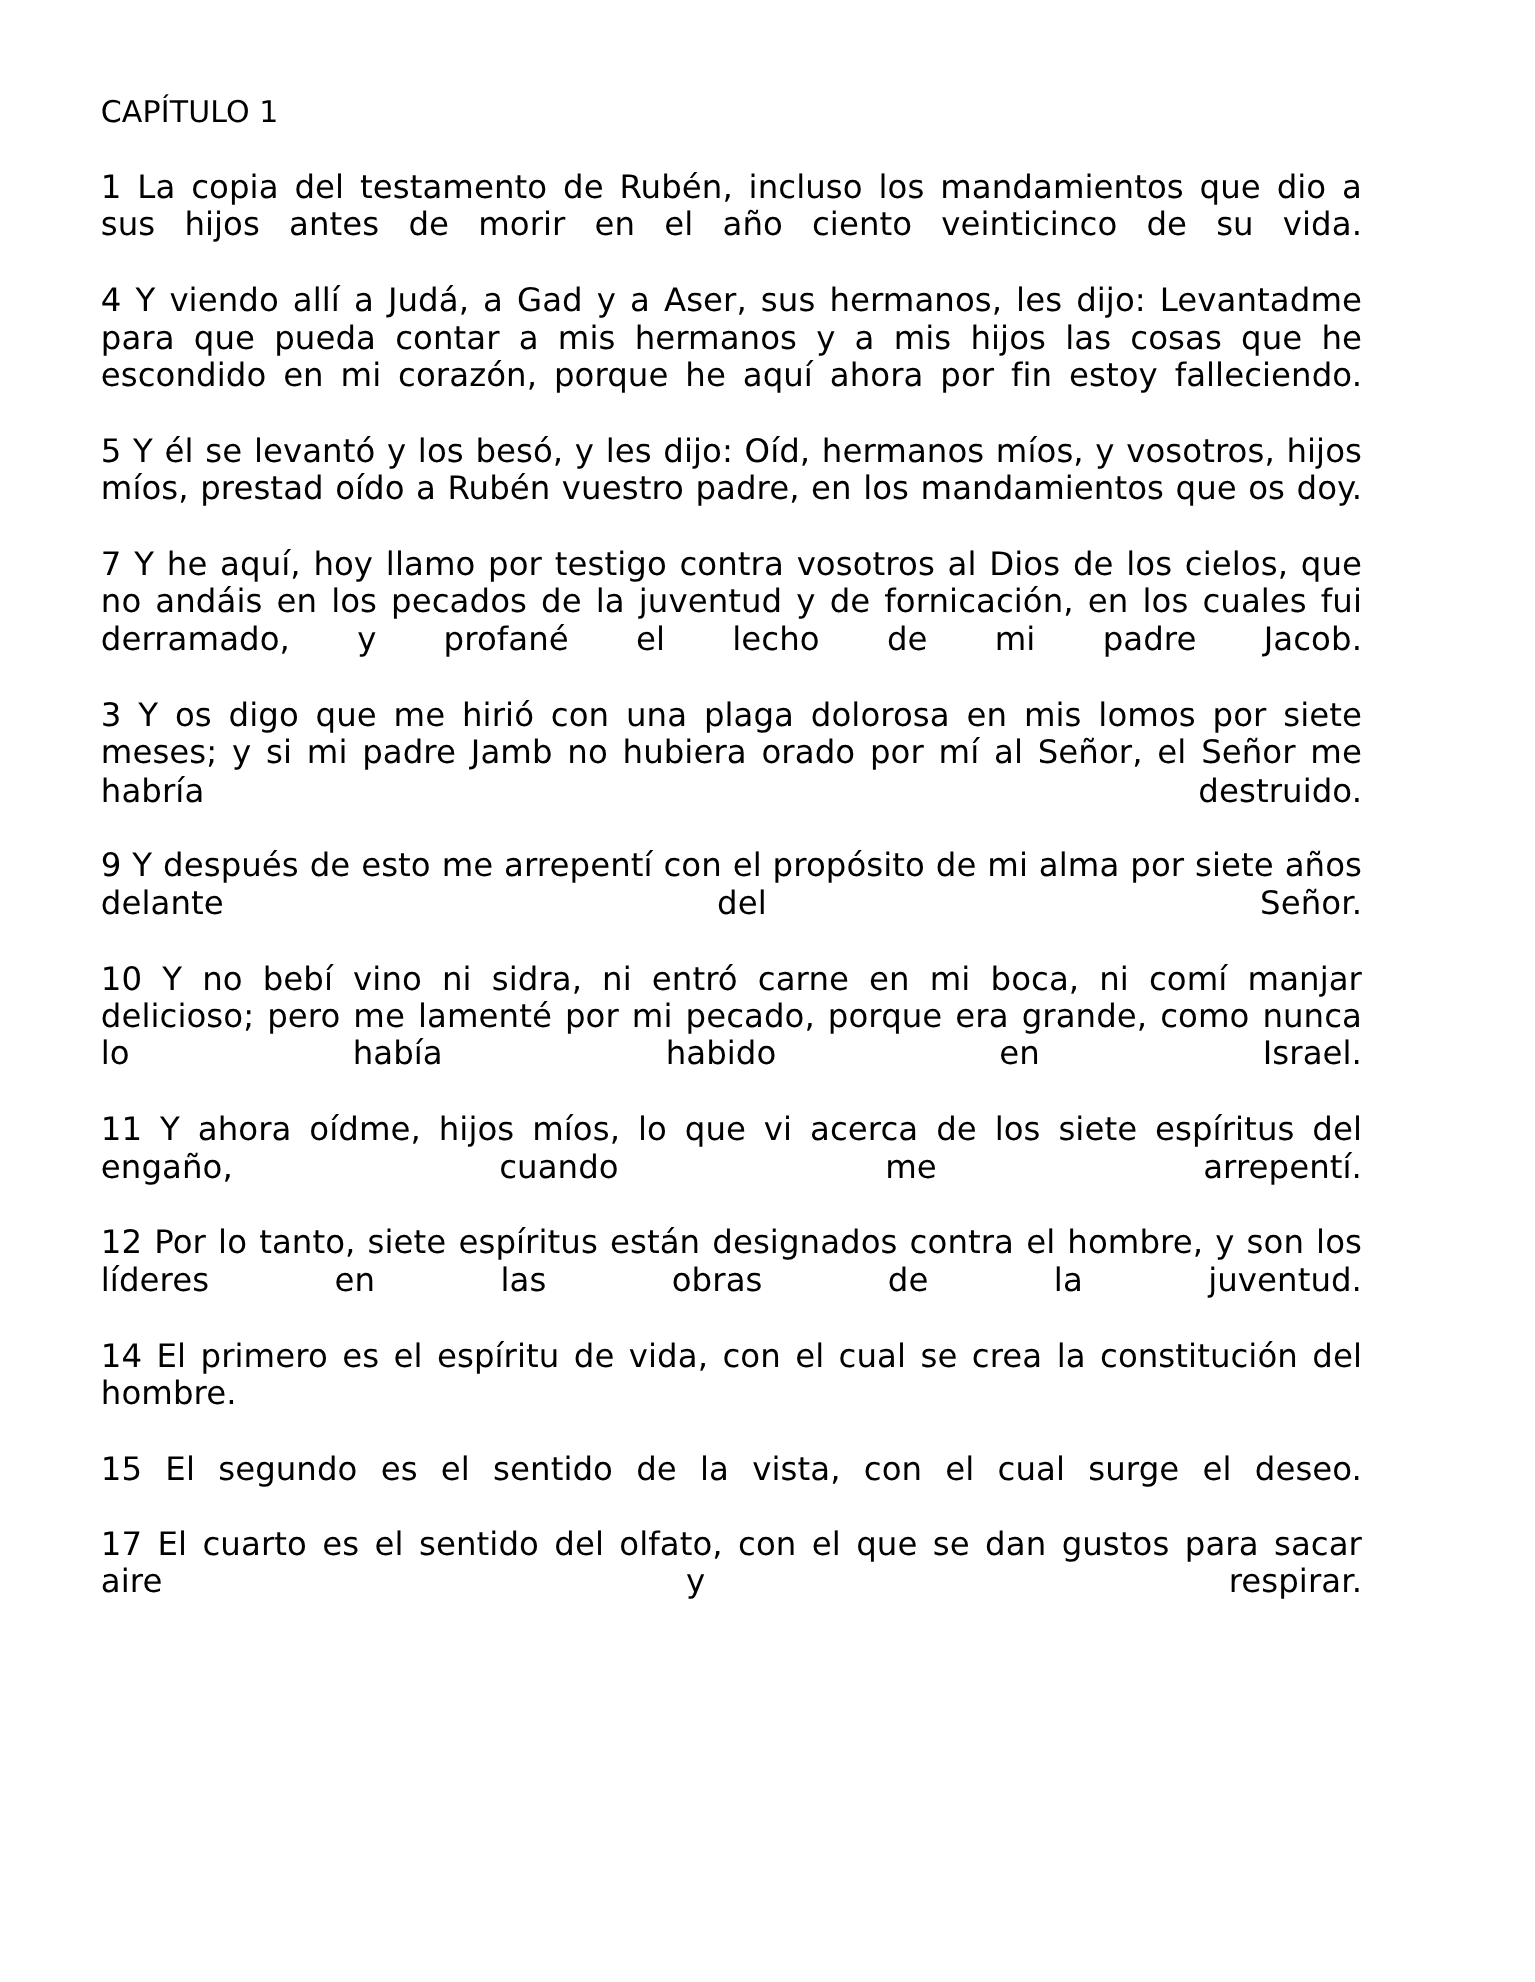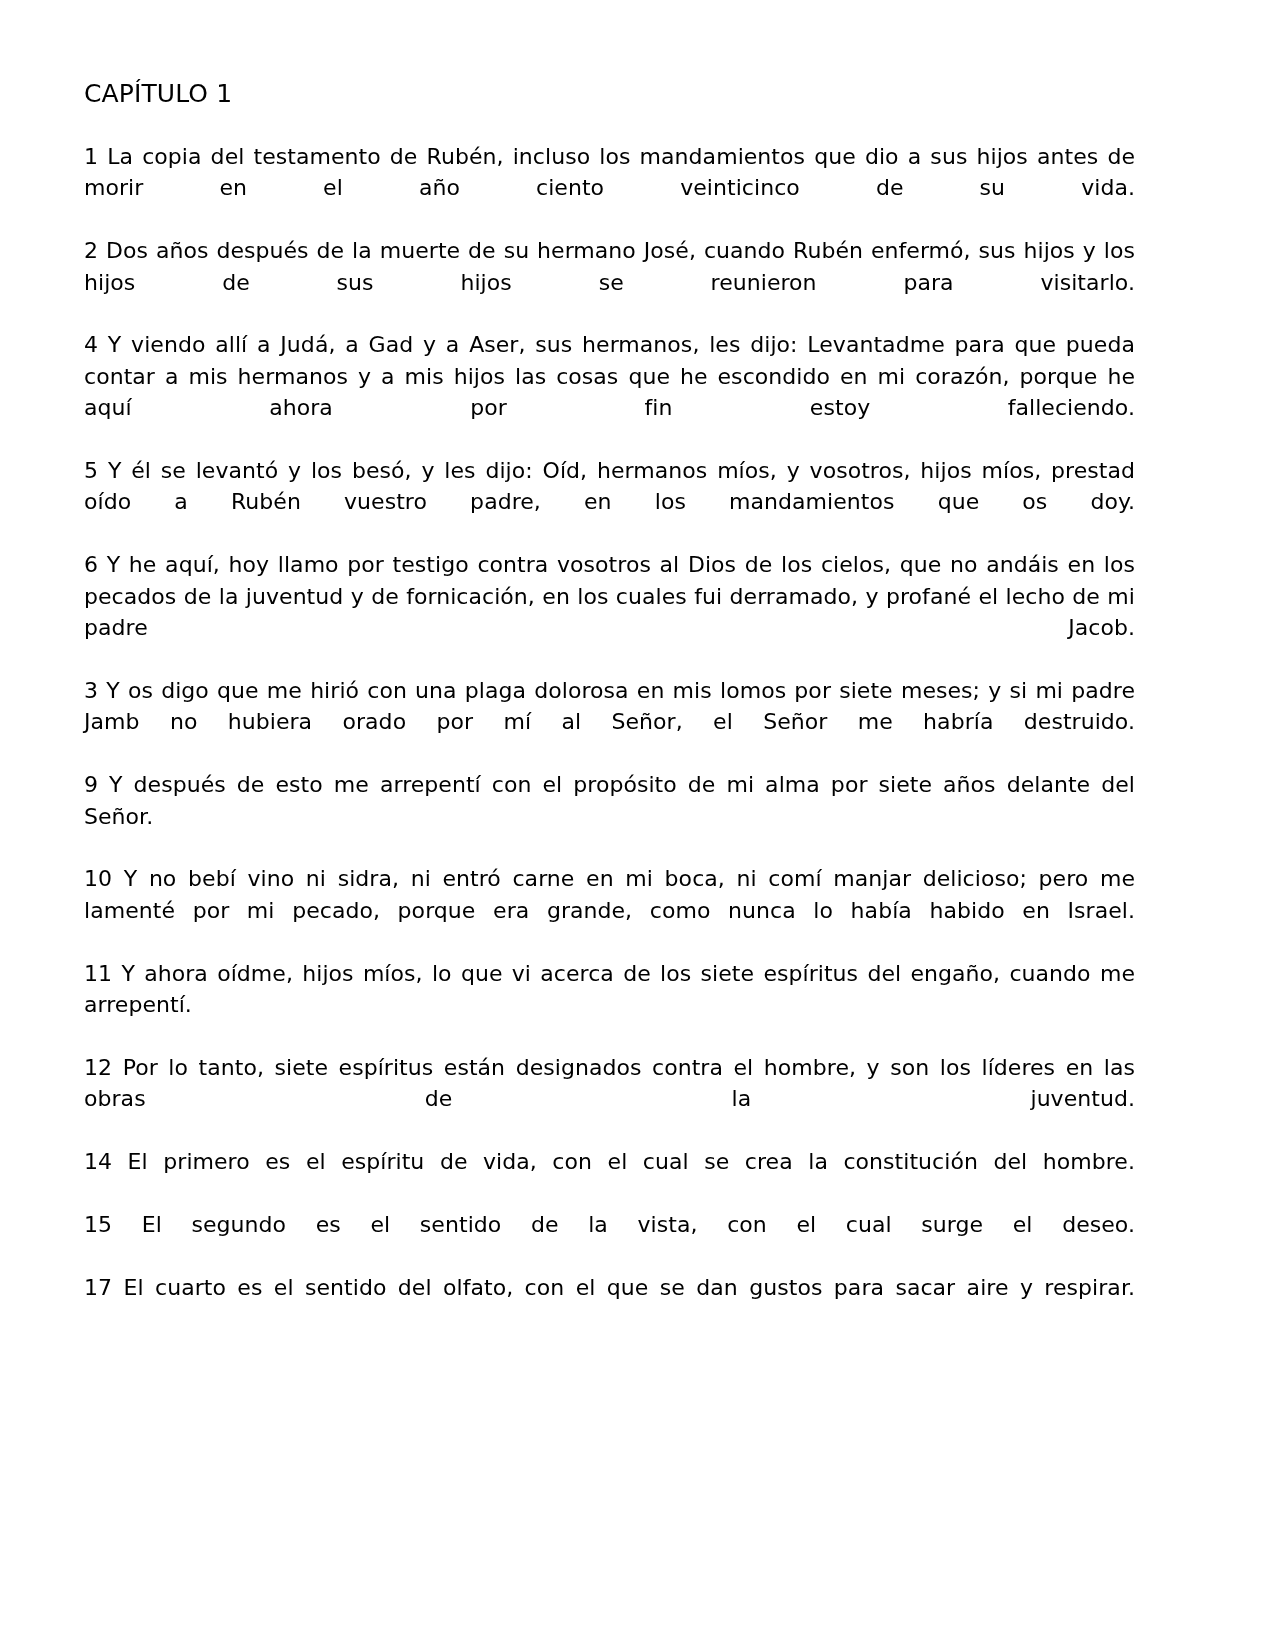--- a/index.html
+++ b/index.html
@@ -34,21 +34,21 @@
     text-align: left;
     white-space: pre;
   }
 
   .verses {
     margin: 0;
     padding: 0;
   }
 
   .verse {
-    font-size: 22px;
+    font-size: 27px;
     line-height: 31.4px;
     text-align: justify;
     text-justify: inter-word;
     margin: 0;
     padding: 0;
     letter-spacing: 0.05px;
     word-spacing: 0.2px;
     hyphens: none;
     -webkit-hyphens: none;
   }
@@ -62,24 +62,23 @@
 </style>
 </head>
 <body>
 
 <div class="page">
 
   <h1 class="chapter-title">CAPÍTULO 1</h1>
 
   <div class="verses">
     <p class="verse">1 La copia del testamento de Rubén, incluso los mandamientos que dio a sus hijos antes de morir en el año ciento veinticinco de su vida.</p>
-    <p class="verse">2 Dos años después de la muerte de su hermano José, cuando Rubén enfermó, sus hijos y los hijos de sus hijos se reunieron para visitarlo.</p>
     <p class="verse">4 Y viendo allí a Judá, a Gad y a Aser, sus hermanos, les dijo: Levantadme para que pueda contar a mis hermanos y a mis hijos las cosas que he escondido en mi corazón, porque he aquí ahora por fin estoy falleciendo.</p>
     <p class="verse">5 Y él se levantó y los besó, y les dijo: Oíd, hermanos míos, y vosotros, hijos míos, prestad oído a Rubén vuestro padre, en los mandamientos que os doy.</p>
-    <p class="verse">6 Y he aquí, hoy llamo por testigo contra vosotros al Dios de los cielos, que no andáis en los pecados de la juventud y de fornicación, en los cuales fui derramado, y profané el lecho de mi padre Jacob.</p>
+    <p class="verse">7 Y he aquí, hoy llamo por testigo contra vosotros al Dios de los cielos, que no andáis en los pecados de la juventud y de fornicación, en los cuales fui derramado, y profané el lecho de mi padre Jacob.</p>
     <p class="verse">3 Y os digo que me hirió con una plaga dolorosa en mis lomos por siete meses; y si mi padre Jamb no hubiera orado por mí al Señor, el Señor me habría destruido.</p>
     <p class="verse">9 Y después de esto me arrepentí con el propósito de mi alma por siete años delante del Señor.</p>
     <p class="verse">10 Y no bebí vino ni sidra, ni entró carne en mi boca, ni comí manjar delicioso; pero me lamenté por mi pecado, porque era grande, como nunca lo había habido en Israel.</p>
     <p class="verse">11 Y ahora oídme, hijos míos, lo que vi acerca de los siete espíritus del engaño, cuando me arrepentí.</p>
     <p class="verse">12 Por lo tanto, siete espíritus están designados contra el hombre, y son los líderes en las obras de la juventud.</p>
     <p class="verse">14 El primero es el espíritu de vida, con el cual se crea la constitución del hombre.</p>
     <p class="verse">15 El segundo es el sentido de la vista, con el cual surge el deseo.</p>
     <p class="verse">17 El cuarto es el sentido del olfato, con el que se dan gustos para sacar aire y respirar.</p>
 
   </div>

